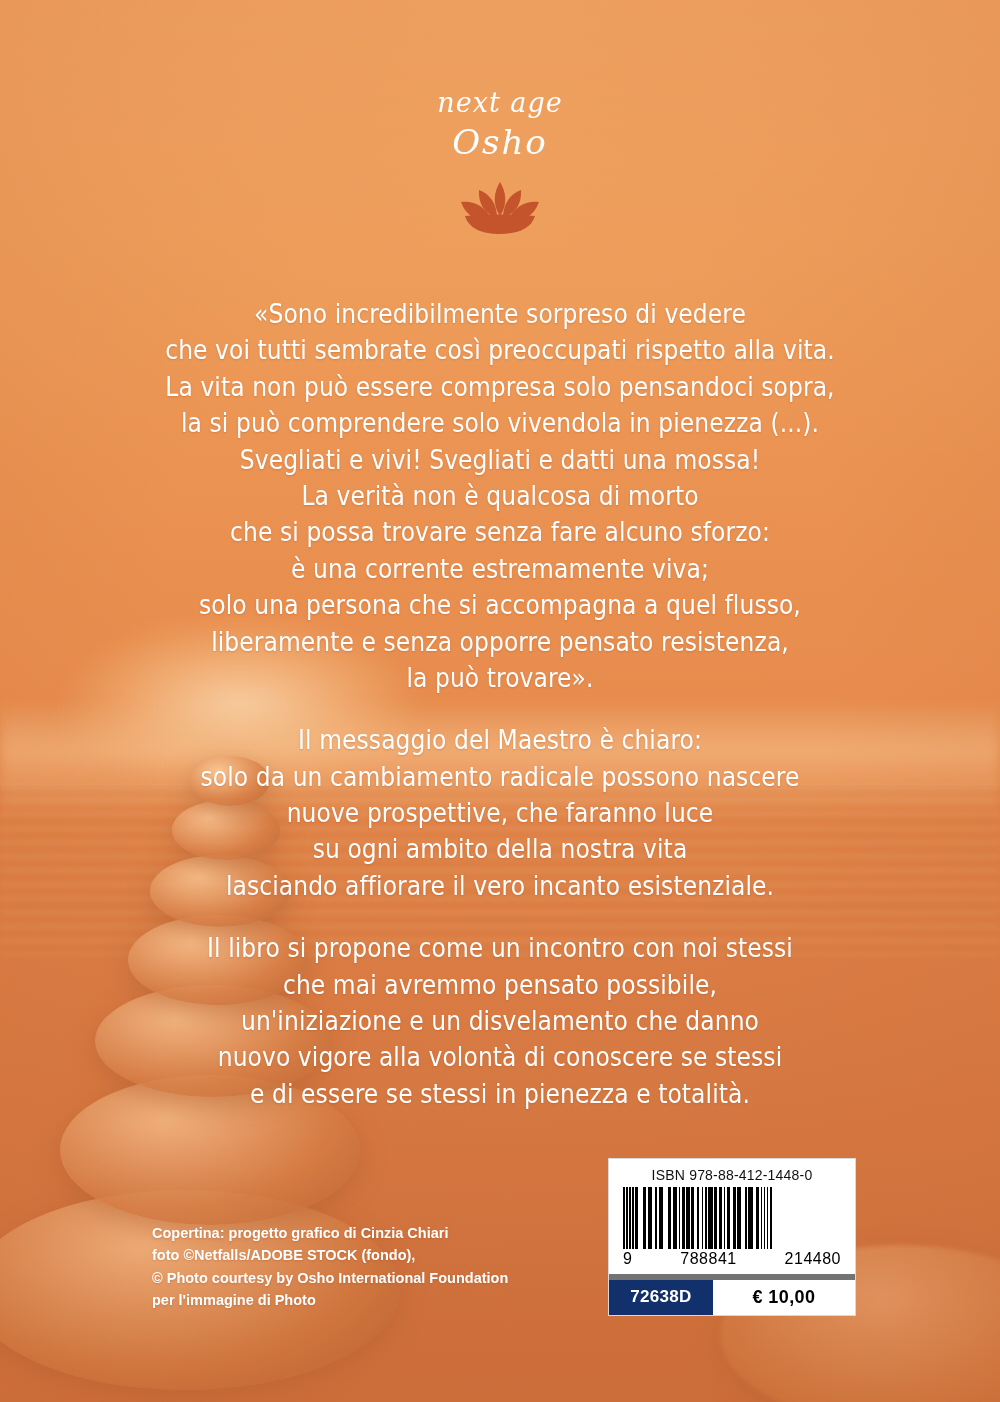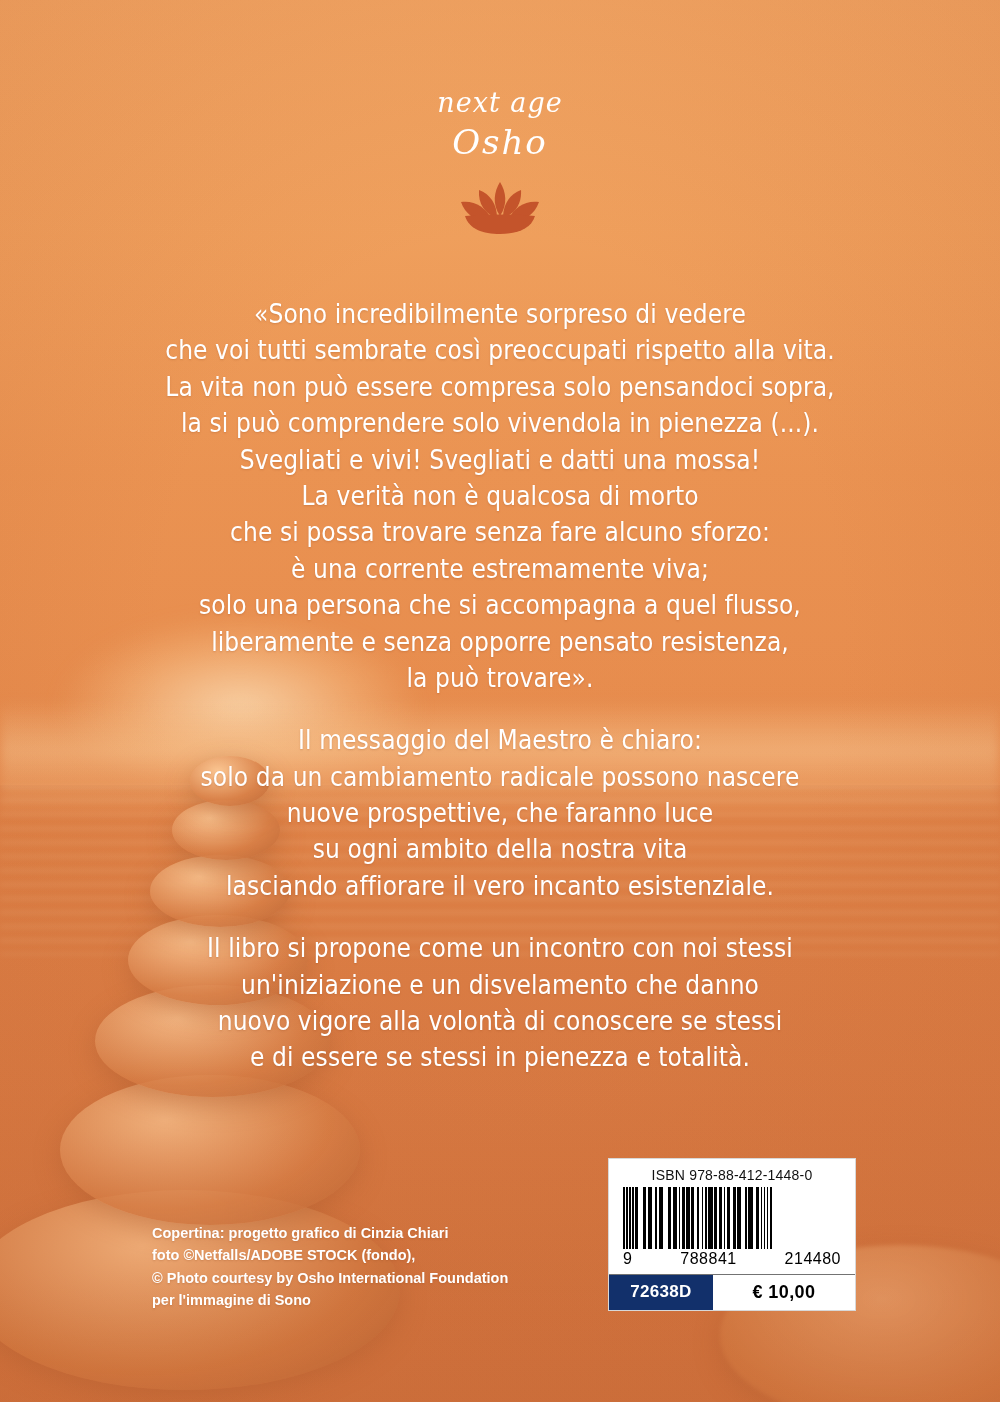--- a/index.html
+++ b/index.html
@@ -199,21 +199,21 @@
     display: flex;
     justify-content: space-between;
     font-family: "Liberation Sans", sans-serif;
     font-size: 16px;
     color: #000;
     margin: 1px 14px 6px 14px;
     letter-spacing: 0.5px;
   }
   .price-row {
     display: flex;
-    border-top: 1px solid #737373;
+    border-top: 6px solid #737373;
   }
   .price-code {
     flex: 0 0 104px;
     background: #12306b;
     color: #ffffff;
     font-family: "Liberation Sans", sans-serif;
     font-weight: bold;
     font-size: 17px;
     text-align: center;
     padding: 7px 0;
@@ -291,32 +291,33 @@
       <p class="para p2">
         <span class="ln">Il messaggio del Maestro è chiaro:</span>
         <span class="ln">solo da un cambiamento radicale possono nascere</span>
         <span class="ln">nuove prospettive, che faranno luce</span>
         <span class="ln">su ogni ambito della nostra vita</span>
         <span class="ln">lasciando affiorare il vero incanto esistenziale.</span>
       </p>
 
       <p class="para p3">
         <span class="ln">Il libro si propone come un incontro con noi stessi</span>
+        <span class="ln">che mai avremmo pensato possibile,</span>
         <span class="ln">un'iniziazione e un disvelamento che danno</span>
         <span class="ln">nuovo vigore alla volontà di conoscere se stessi</span>
         <span class="ln">e di essere se stessi in pienezza e totalità.</span>
       </p>
 
     </div>
 
     <div class="credits">
       <div>Copertina: progetto grafico di Cinzia Chiari</div>
       <div>foto ©Netfalls/ADOBE STOCK (fondo),</div>
       <div>© Photo courtesy by Osho International Foundation</div>
-      <div>per l'immagine di Sono</div>
+      <div>per l'immagine di Photo</div>
     </div>
 
     <div class="isbn-box">
       <div class="isbn-text">ISBN 978-88-412-1448-0</div>
       <div class="barcode" id="barcode">
           <i style="width: 1.55px; background: rgb(0, 0, 0);"></i>
           <i style="width: 1.55px; background: transparent;"></i>
           <i style="width: 1.55px; background: rgb(0, 0, 0);"></i>
           <i style="width: 1.55px; background: transparent;"></i>
           <i style="width: 1.55px; background: rgb(0, 0, 0);"></i>

